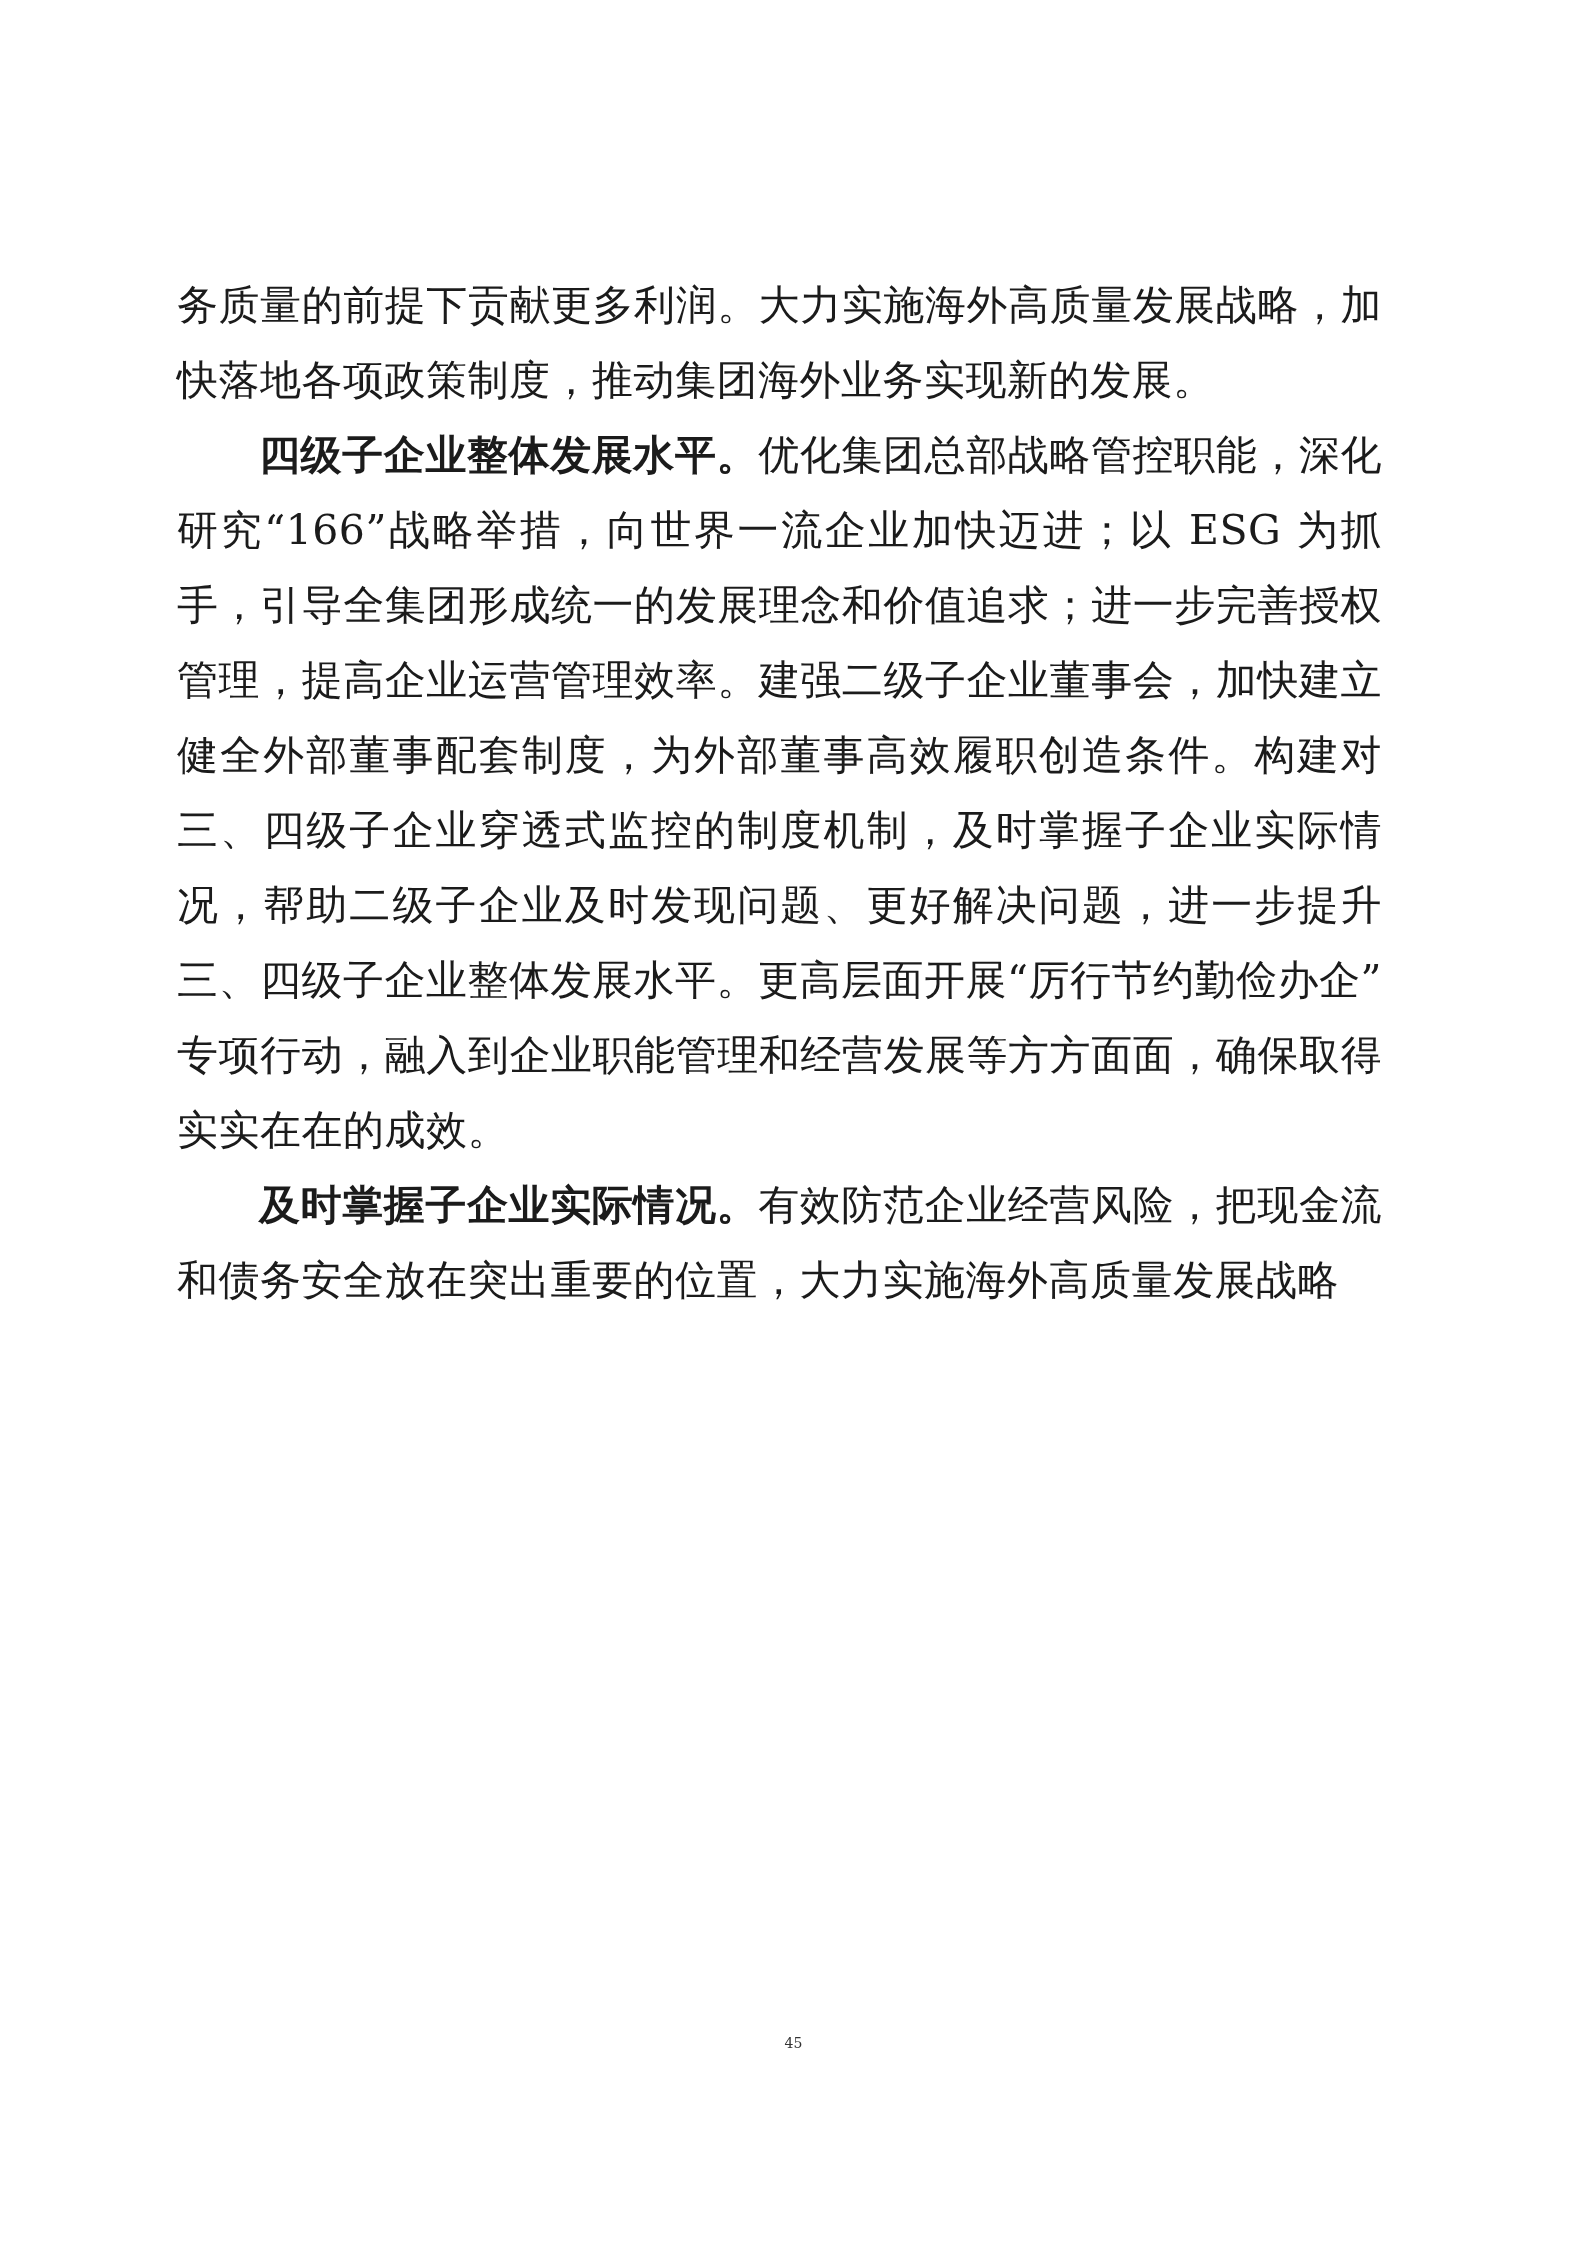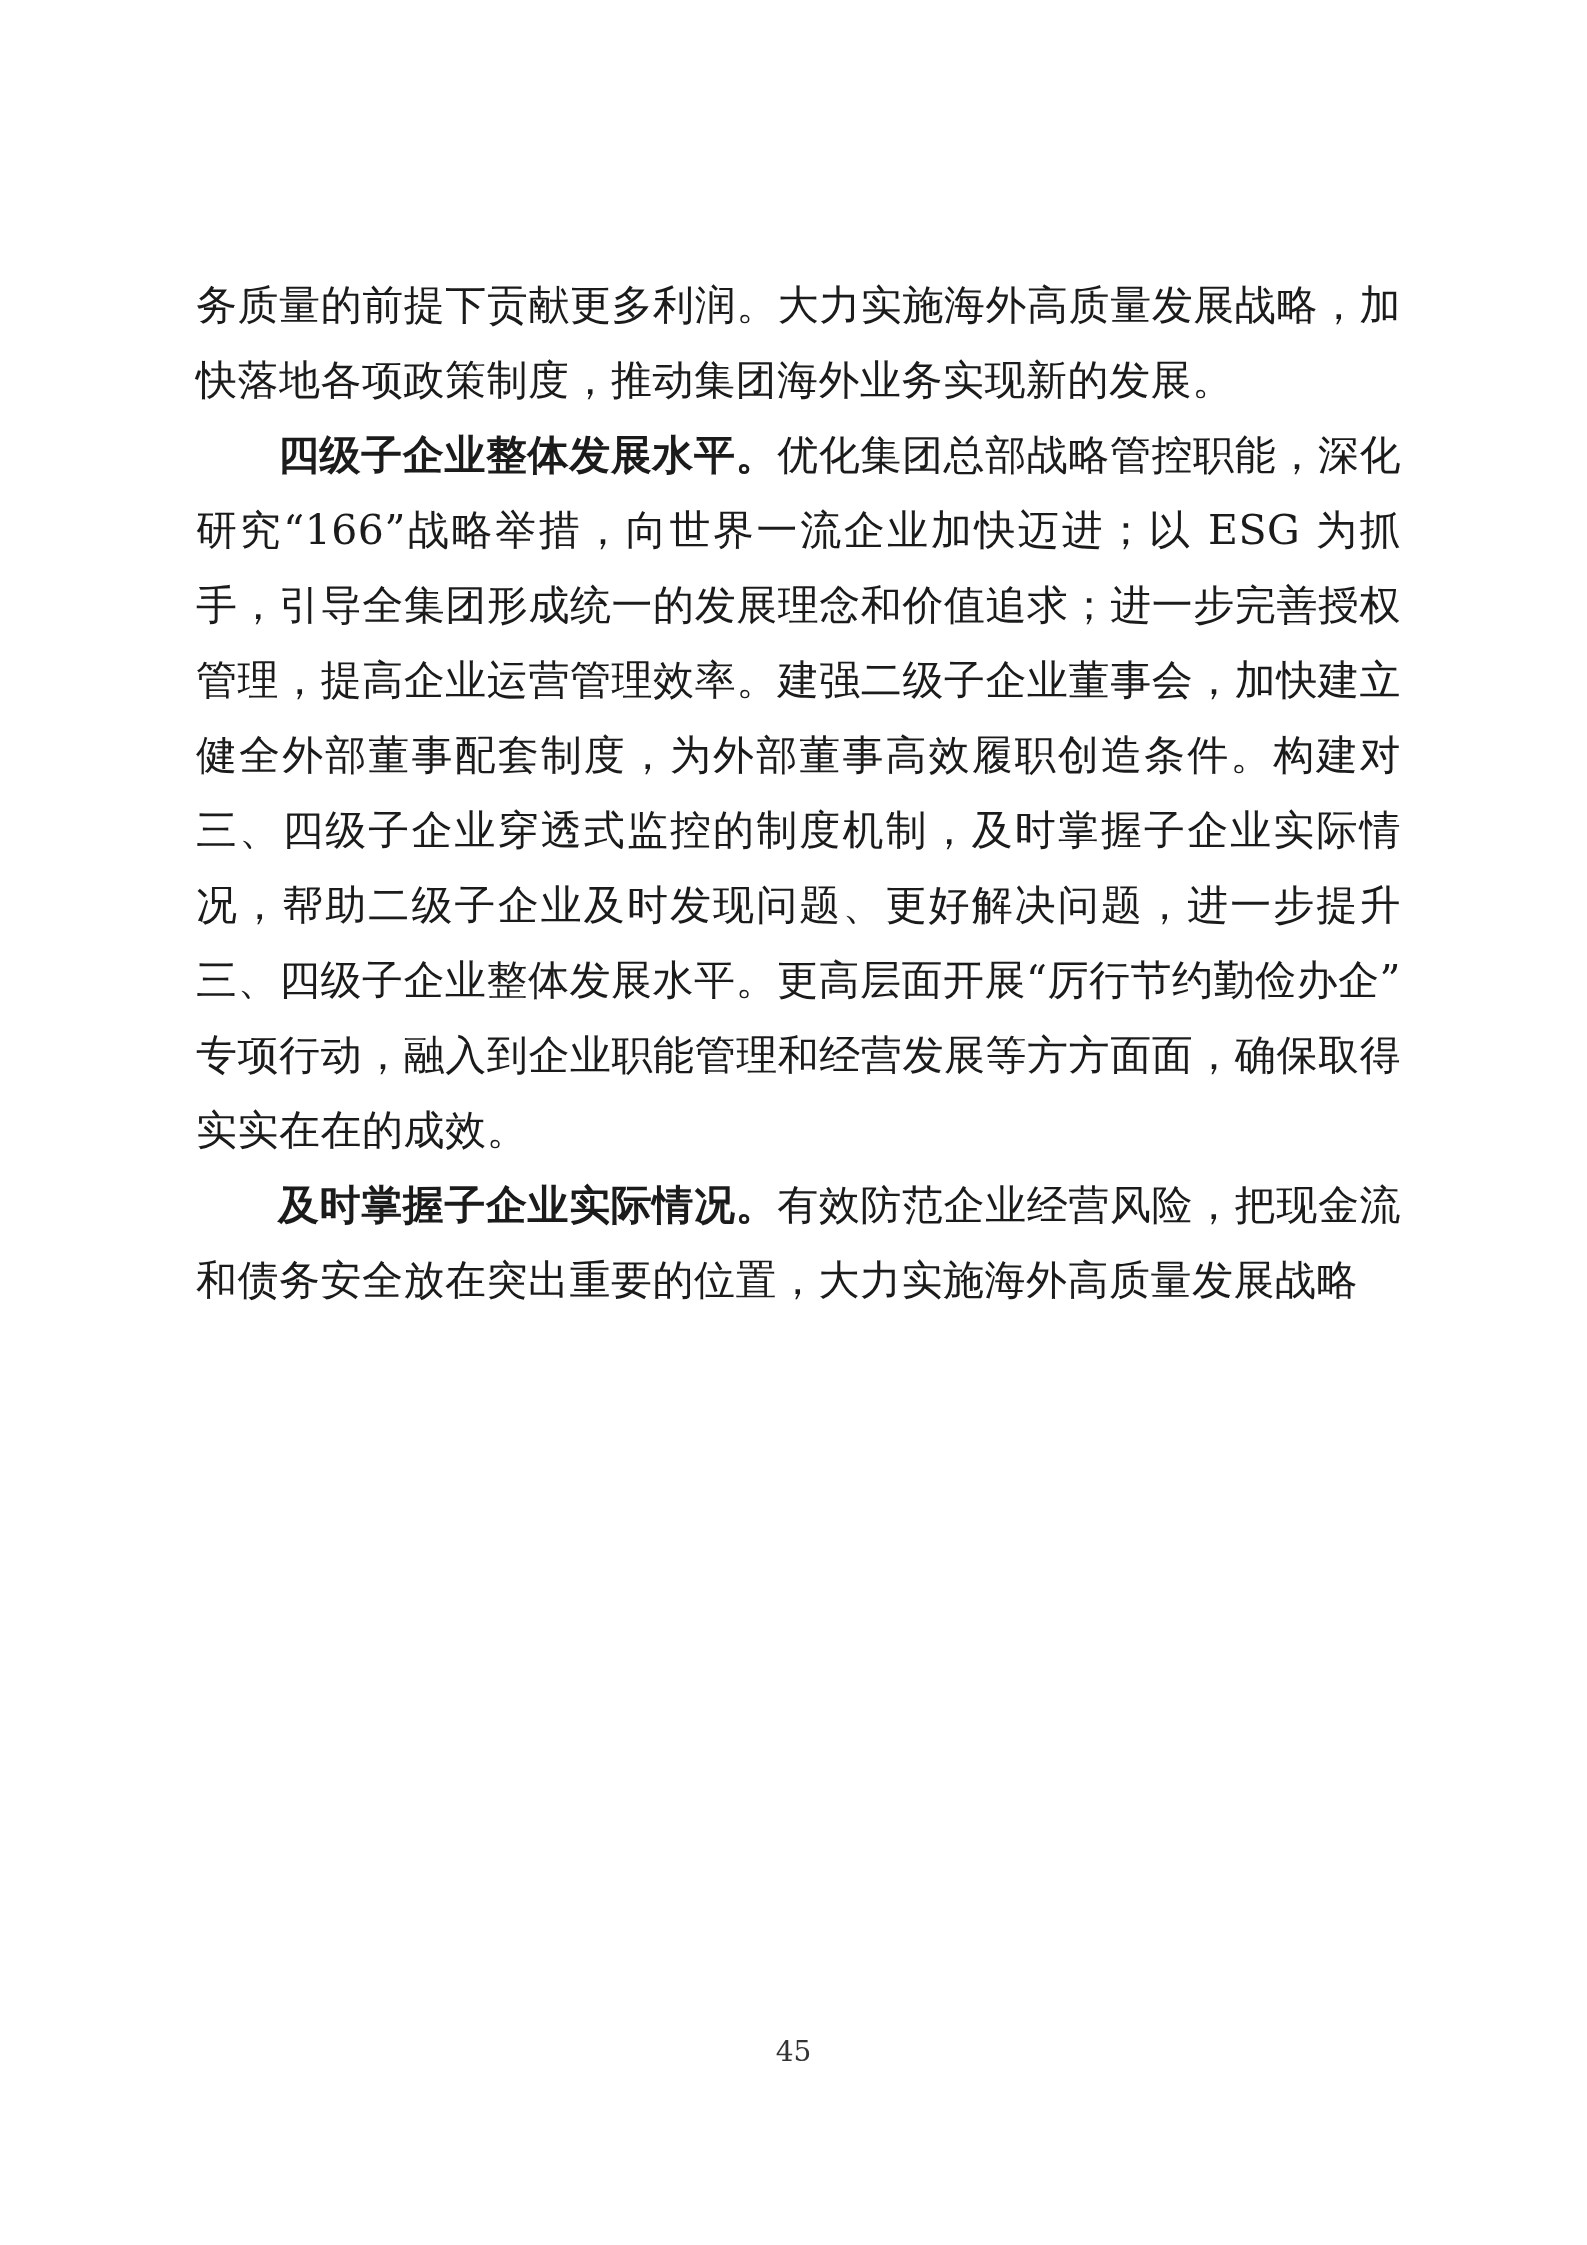--- a/index.html
+++ b/index.html
@@ -18,21 +18,21 @@
     position: absolute;
     left: 0;
     top: 0;
     width: 1587px;
     height: 2245px;
     background: #ffffff;
     overflow: hidden;
   }
   .content {
     position: absolute;
-    left: 196px;
+    left: 177px;
     top: 268px;
     width: 1205px;
   }
   p.para {
     margin: 0 0 0 0;
     font-size: 41px;
     line-height: 75px;
     text-align: justify;
     text-justify: inter-ideograph;
     letter-spacing: 0.5px;
@@ -44,21 +44,21 @@
   }
   .lead {
     font-weight: bold;
   }
   .footer {
     position: absolute;
     left: 0;
     top: 2035px;
     width: 1587px;
     text-align: center;
-    font-size: 28px;
+    font-size: 14px;
     color: #333;
     font-family: "DejaVu Serif", "Liberation Serif", serif;
   }
 </style>
 </head>
 <body>
 
 <div class="page">
   <div class="content">
 

